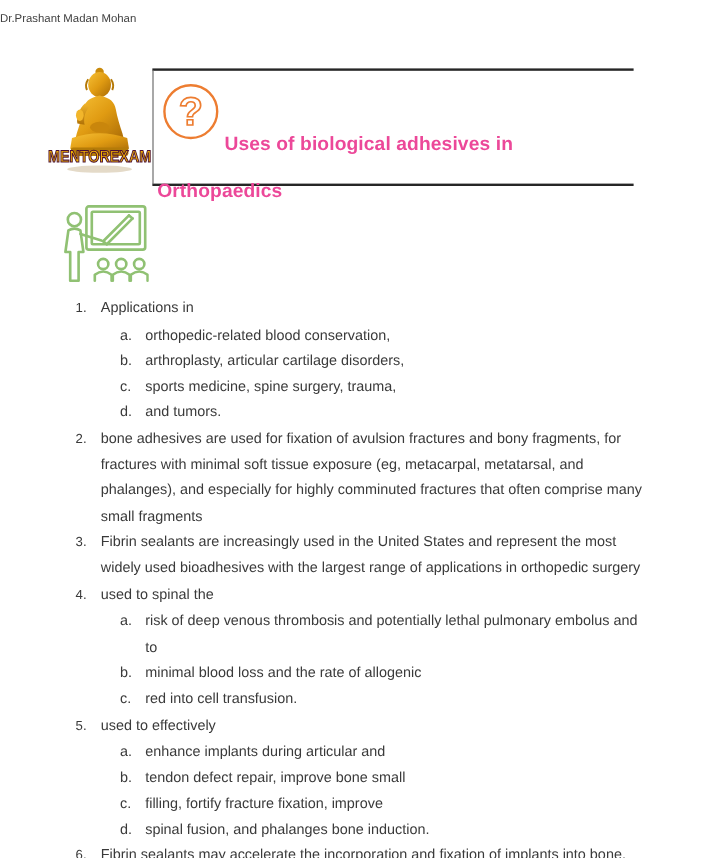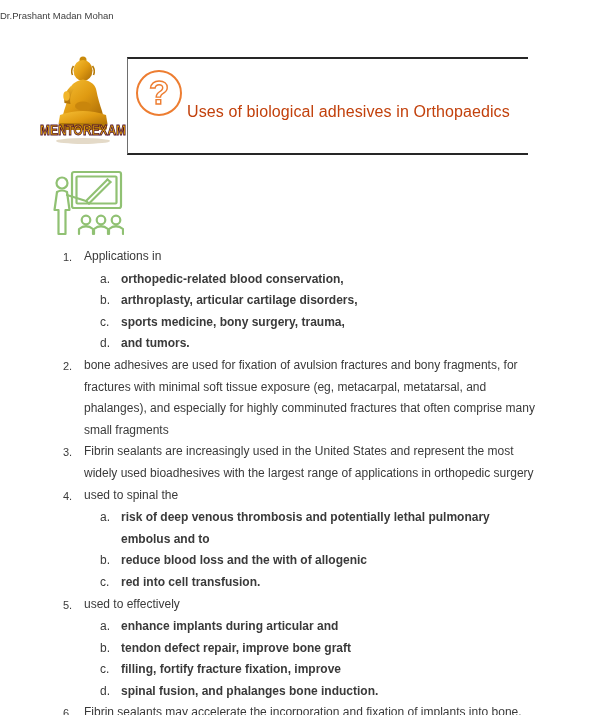--- a/index.html
+++ b/index.html
@@ -27,39 +27,39 @@
     box-sizing:border-box;
     background:#ffffff;
   }
   .qm-icon{
     position:absolute;left:6px;top:9px;width:50px;height:50px;
   }
   .title-text{
     margin:0;
     padding:42px 6px 0 3px;
     font-size:16px;
-    font-weight:normal;
-    color:#c2410c;
-    line-height:22px;
+    font-weight:bold;
+    color:#ec4899;
+    line-height:39px;
     text-indent:56px;
     letter-spacing:0.1px;
   }
   .present-icon{
     position:absolute;left:48px;top:170px;width:76px;height:70px;
   }
   .list{
     position:absolute;left:63px;top:246px;width:478px;
     font-size:12px;line-height:21.6px;color:#3a3a3a;
   }
   .row{display:flex;}
   .num{flex:none;width:15px;font-size:11px;padding-top:1px;}
   .itext{flex:1;padding-left:6px;}
   .subrow{display:flex;margin-left:37px;}
   .letter{flex:none;width:14px;}
-  .stext{flex:1;padding-left:7px;font-weight:bold;}
+  .stext{flex:1;padding-left:7px;}
 </style>
 </head>
 <body>
 
 <div class="header">
   <div>Dr.Prashant Madan Mohan</div>
 </div>
 
 <div class="logo">
   <svg width="90" height="92" viewBox="0 0 90 92">
@@ -122,21 +122,21 @@
     <div class="subrow">
       <span class="letter">a.</span>
       <span class="stext">orthopedic-related blood conservation,</span>
     </div>
     <div class="subrow">
       <span class="letter">b.</span>
       <span class="stext">arthroplasty, articular cartilage disorders,</span>
     </div>
     <div class="subrow">
       <span class="letter">c.</span>
-      <span class="stext">sports medicine, bony surgery, trauma,</span>
+      <span class="stext">sports medicine, spine surgery, trauma,</span>
     </div>
     <div class="subrow">
       <span class="letter">d.</span>
       <span class="stext">and tumors.</span>
     </div>
     <div class="row">
       <span class="num">2.</span>
       <span class="itext">bone adhesives are used for fixation of avulsion fractures and bony fragments, for fractures with minimal soft tissue exposure (eg, metacarpal, metatarsal, and phalanges), and especially for highly comminuted fractures that often comprise many small fragments</span>
     </div>
     <div class="row">
@@ -146,37 +146,37 @@
     <div class="row">
       <span class="num">4.</span>
       <span class="itext">used to spinal the</span>
     </div>
     <div class="subrow">
       <span class="letter">a.</span>
       <span class="stext">risk of deep venous thrombosis and potentially lethal pulmonary embolus and to</span>
     </div>
     <div class="subrow">
       <span class="letter">b.</span>
-      <span class="stext">reduce blood loss and the with of allogenic</span>
+      <span class="stext">minimal blood loss and the rate of allogenic</span>
     </div>
     <div class="subrow">
       <span class="letter">c.</span>
       <span class="stext">red into cell transfusion.</span>
     </div>
     <div class="row">
       <span class="num">5.</span>
       <span class="itext">used to effectively</span>
     </div>
     <div class="subrow">
       <span class="letter">a.</span>
       <span class="stext">enhance implants during articular and</span>
     </div>
     <div class="subrow">
       <span class="letter">b.</span>
-      <span class="stext">tendon defect repair, improve bone graft</span>
+      <span class="stext">tendon defect repair, improve bone small</span>
     </div>
     <div class="subrow">
       <span class="letter">c.</span>
       <span class="stext">filling, fortify fracture fixation, improve</span>
     </div>
     <div class="subrow">
       <span class="letter">d.</span>
       <span class="stext">spinal fusion, and phalanges bone induction.</span>
     </div>
     <div class="row">

